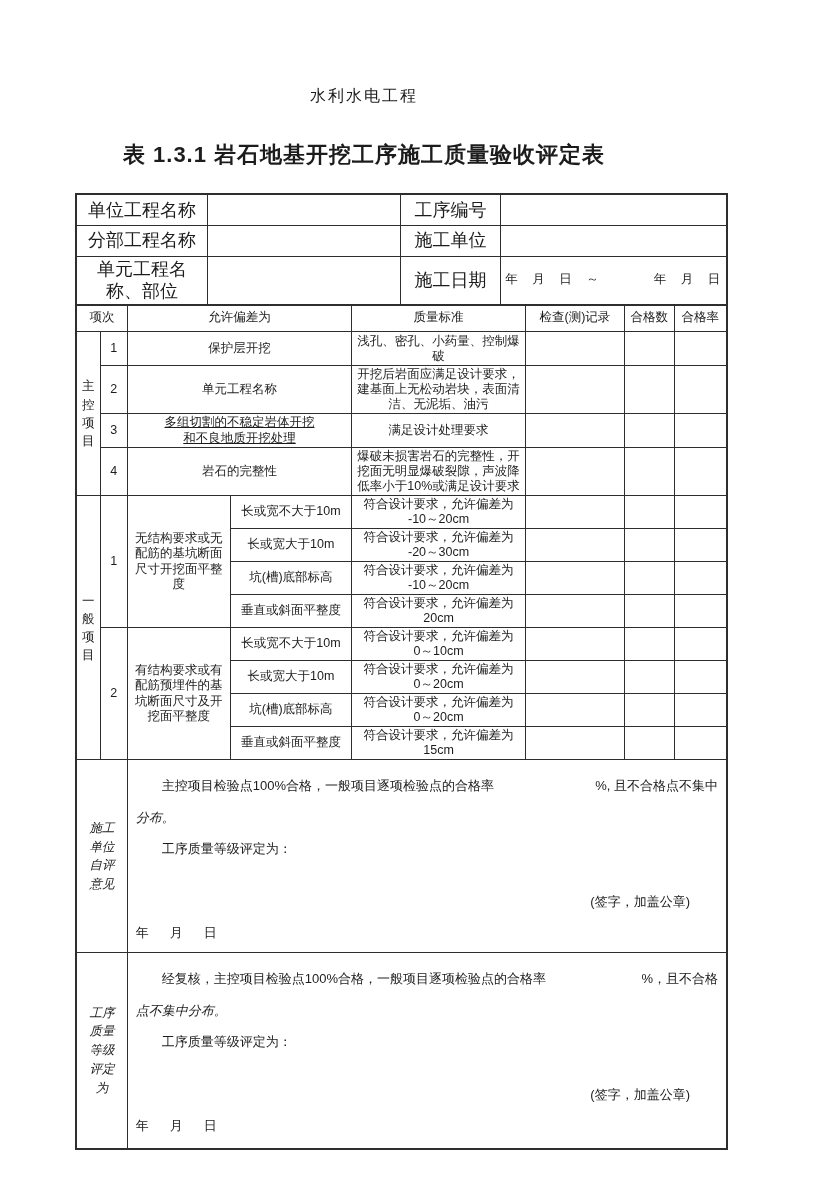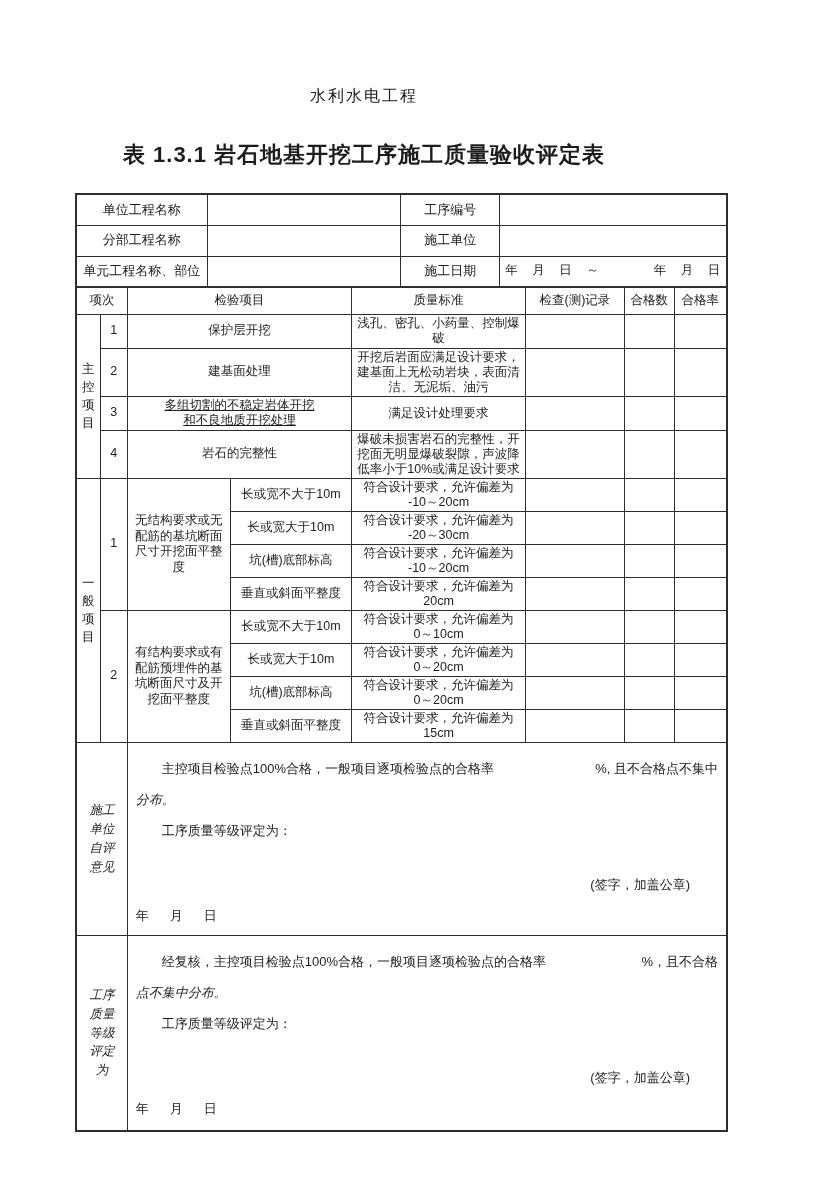--- a/index.html
+++ b/index.html
@@ -18,21 +18,21 @@
   .doc-title  { margin-top: 33px; text-align: center; font-size: 22px; font-weight: bold; letter-spacing: 1px; }
 
   table { border-collapse: collapse; table-layout: fixed; margin-left: 75px; }
   td { border: 1px solid #2e2e2e; padding: 1px 4px; vertical-align: middle; text-align: center; line-height: 1.25; overflow: hidden; }
   .tbl { border: 2px solid #2e2e2e; }
   .tbl-info { margin-top: 23px; }
   .tbl-main { margin-top: -2px; }
 
   
   .tbl-info td { height: 31px; }
-  .tbl-info .lbl { font-size: 13px; }
+  .tbl-info .lbl { font-size: 18px; }
   .date-val { letter-spacing: 1px; }
 
   
   .hdr td { height: 27px; }
   .std { line-height: 1.2; }
   .dev { display: block; }
   .narrow { display: inline-block; max-width: 150px; text-decoration: underline; }
   .gname span { display: inline-block; max-width: 96px; }
   .vcell { padding: 0; }
   .v1 { display: inline-block; width: 1em; word-break: break-all; line-height: 1.45; }
@@ -93,39 +93,39 @@
         <col style="width:128px">
       <col style="width:184px">
         <col style="width:104px">
         <col style="width:52px">
         <col style="width:55px">
     </colgroup>
 
     <tbody>
         <tr class="hdr">
       <td colspan="2">项次</td>
-      <td colspan="2">检验项目</td>
+      <td colspan="2">允许偏差为</td>
       <td>质量标准</td>
       <td>检查(测)记录</td>
       <td>合格数</td>
       <td>合格率</td>
     </tr>
 
     <tr style="height:34px">
       <td rowspan="4" class="vcell"><span class="v1">主控项目</span></td>
       <td>1</td>
       <td colspan="2">保护层开挖</td>
       <td class="std">浅孔、密孔、小药量、控制爆破</td>
       <td></td>
       <td></td>
       <td></td>
     </tr>
     <tr style="height:44px">
       <td>2</td>
-      <td colspan="2">建基面处理</td>
+      <td colspan="2">单元工程名称</td>
       <td class="std">开挖后岩面应满足设计要求，建基面上无松动岩块，表面清洁、无泥垢、油污</td>
       <td></td>
       <td></td>
       <td></td>
     </tr>
     <tr style="height:30px">
       <td>3</td>
       <td colspan="2"><span class="narrow">多组切割的不稳定岩体开挖和不良地质开挖处理</span></td>
       <td class="std">满足设计处理要求</td>
       <td></td>

